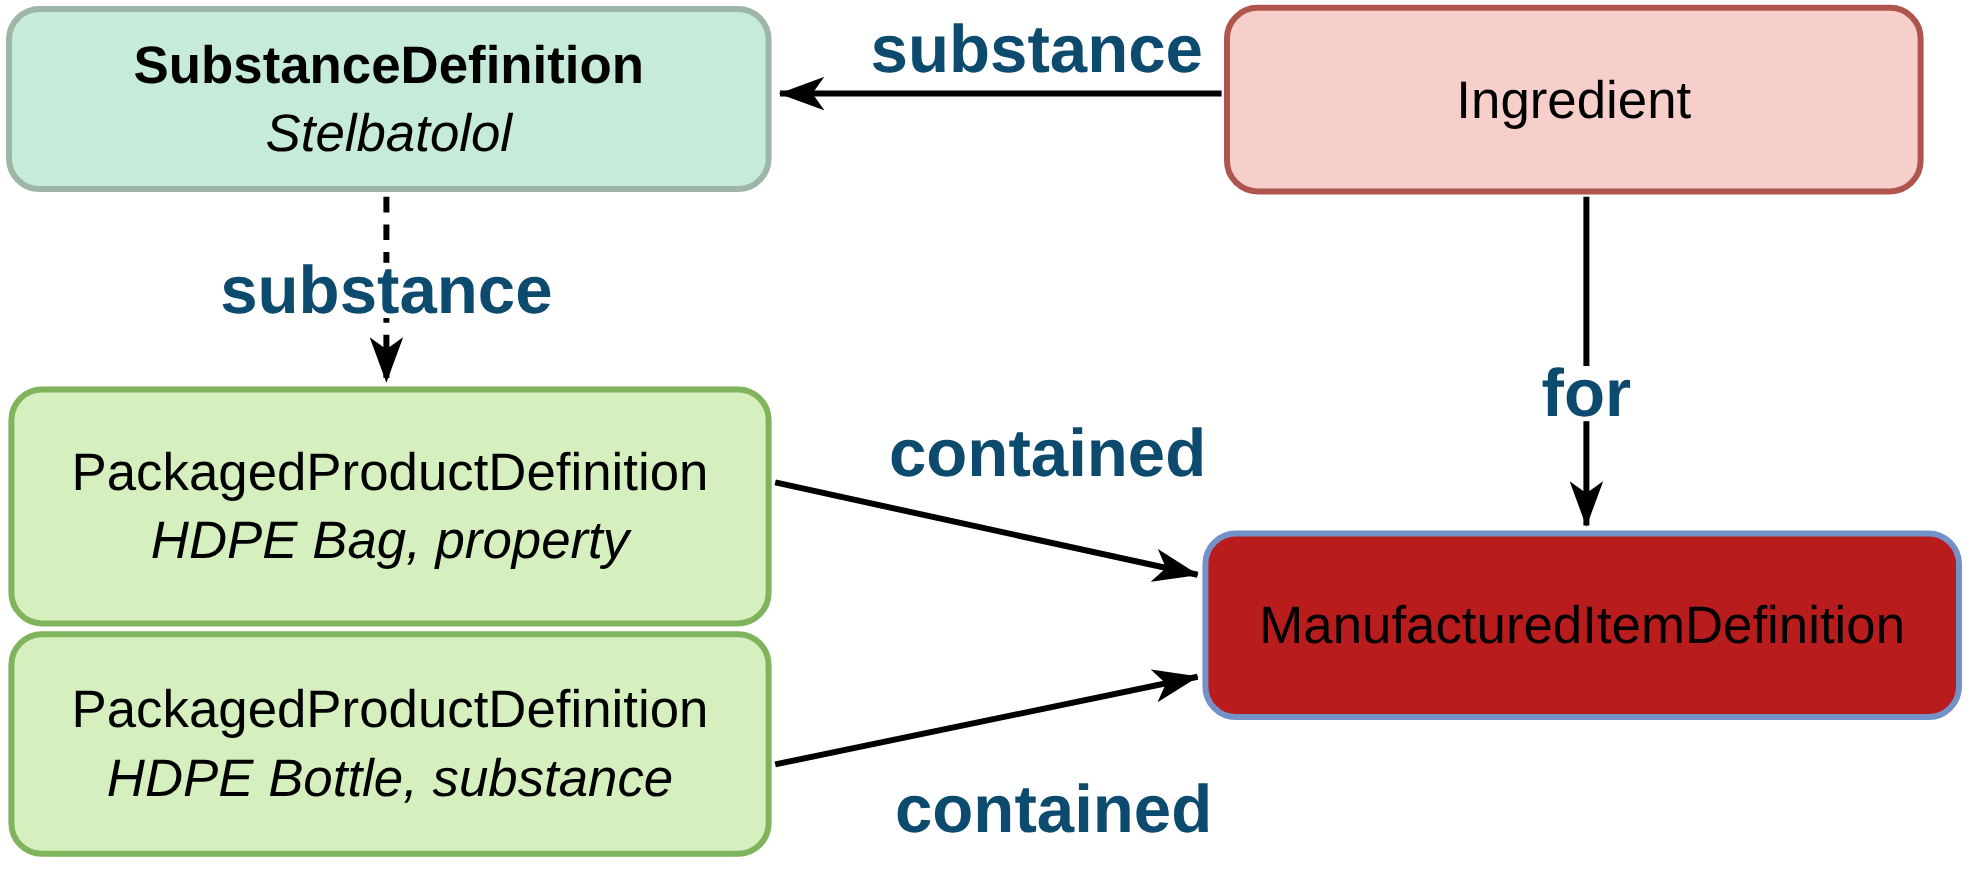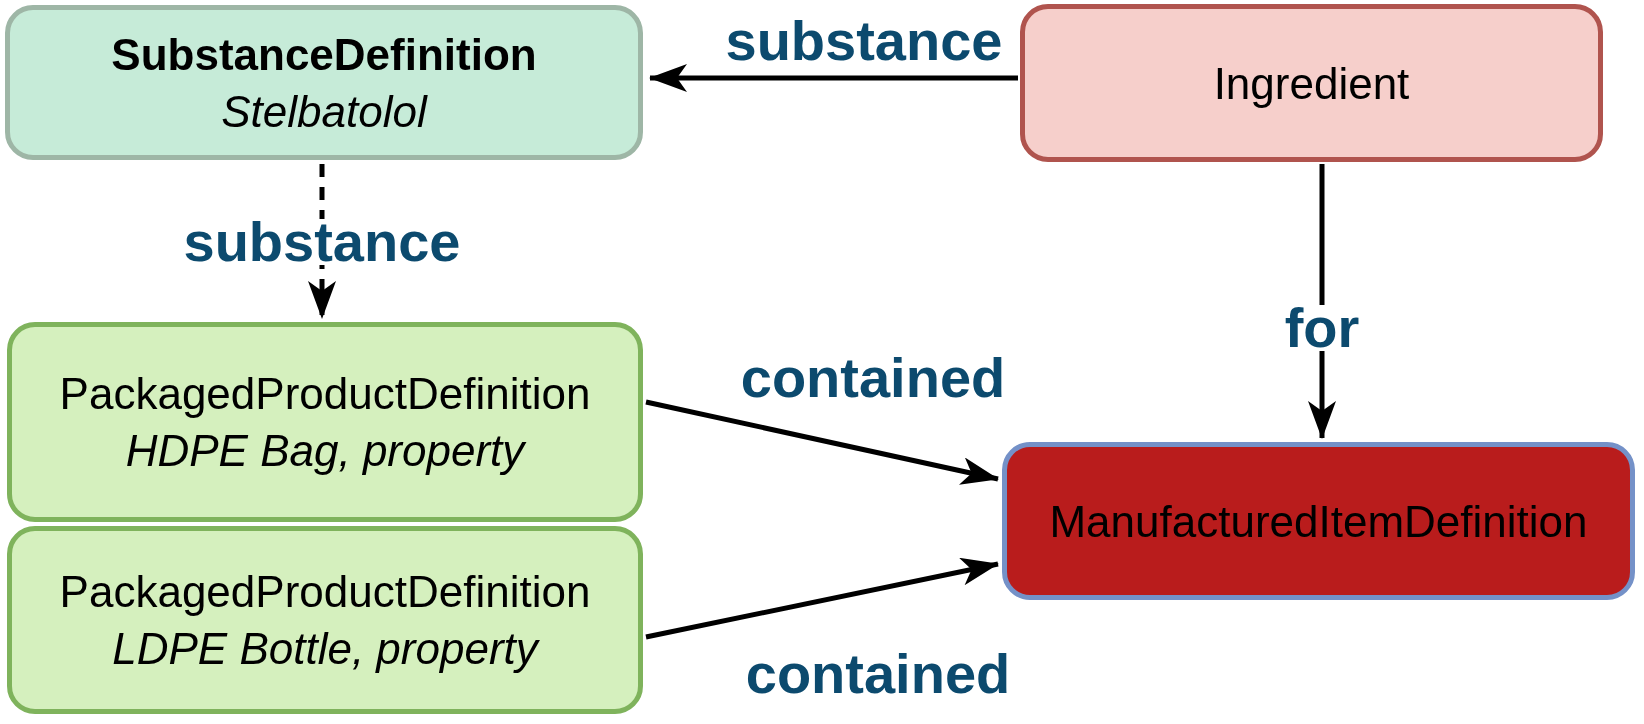--- a/index.html
+++ b/index.html
@@ -110,21 +110,21 @@
     <div class="title">Ingredient</div>
   </div>
 
   <div class="node node-packaged-ldpe">
     <div class="title">PackagedProductDefinition</div>
     <div class="subtitle">HDPE Bag, property</div>
   </div>
 
   <div class="node node-packaged-hdpe">
     <div class="title">PackagedProductDefinition</div>
-    <div class="subtitle">LDPE Bottle, property</div>
+    <div class="subtitle">HDPE Bottle, substance</div>
   </div>
 
   <div class="node node-manufactured-item">
     <div class="title">ManufacturedItemDefinition</div>
   </div>
 
   <div class="edge-label lbl-substance">substance</div>
   <div class="edge-label lbl-packaging">substance</div>
   <div class="edge-label lbl-for">for</div>
   <div class="edge-label lbl-contained-top">contained</div>

